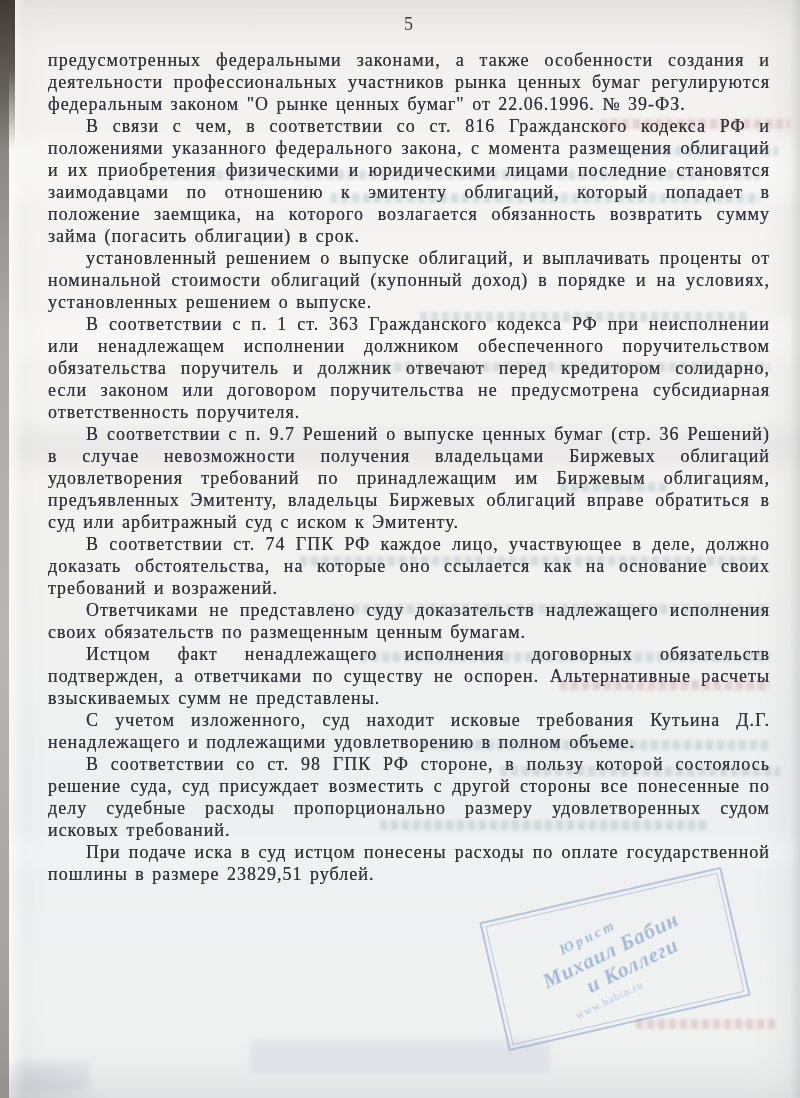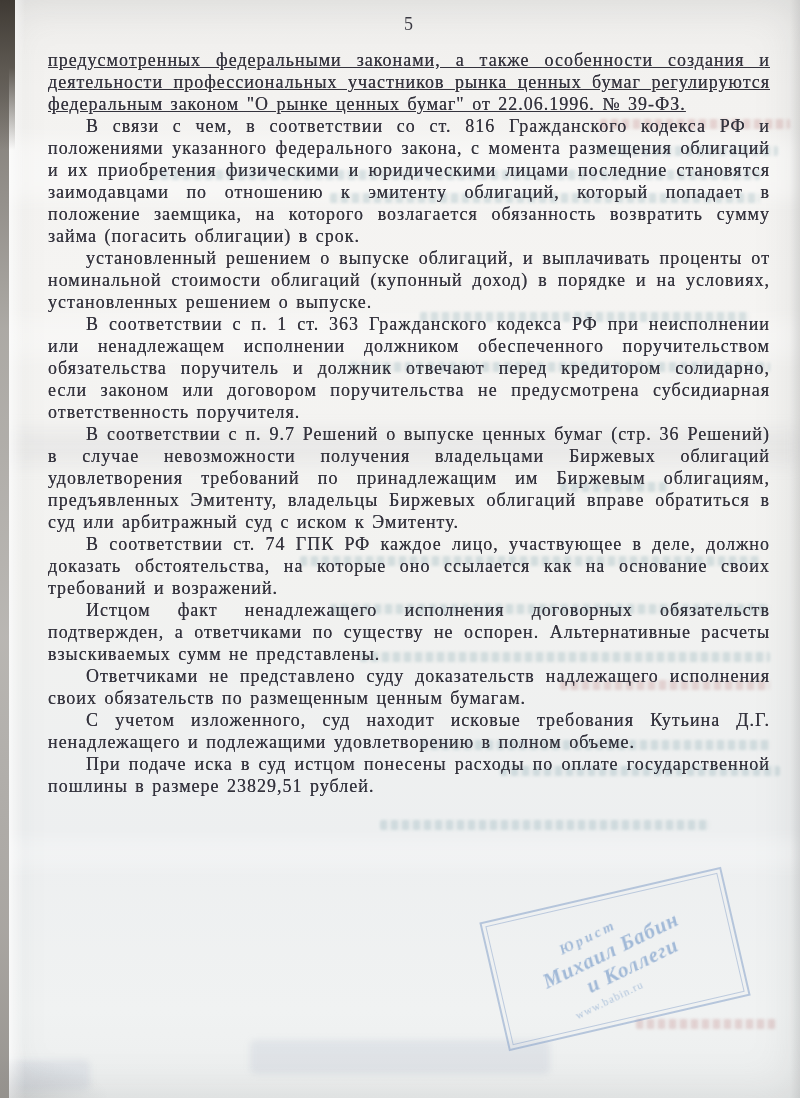--- a/index.html
+++ b/index.html
@@ -31,21 +31,21 @@
   .smudge-bl{position:absolute;left:0;bottom:0;width:110px;height:40px;z-index:3;
     background:radial-gradient(ellipse at 10% 100%,rgba(120,122,126,.22),rgba(120,122,126,0) 70%);}
 
   
   .content{position:absolute;left:48px;right:30px;top:14px;z-index:2;}
   .page-number{text-align:center;font-size:18px;color:#3a3942;margin:0 0 14px 0;letter-spacing:1px;}
   .body-text{color:#34333d;font-size:18px;line-height:22px;text-align:justify;
     letter-spacing:1px;word-spacing:2px;
     text-shadow:0 0 .5px rgba(46,45,58,.85);}
   .body-text p{margin:0;text-indent:38px;}
-  .body-text p.no-indent{text-indent:0;text-decoration:underline;}
+  .body-text p.no-indent{text-indent:0;}
 
   
   .stamp{position:absolute;left:491px;top:893px;width:244px;height:128px;z-index:1;
     transform:rotate(-13deg);
     border:2px solid rgba(124,154,198,.50);
     filter:blur(.4px);}
   .stamp::before{content:"";position:absolute;inset:3px;border:1.5px solid rgba(124,154,198,.45);}
   .stamp-text{position:absolute;inset:0;display:flex;flex-direction:column;align-items:center;justify-content:center;
     transform:rotate(-13deg);color:#93afd3;opacity:.85;}
   .stamp-title{font-size:14px;font-style:italic;font-weight:bold;letter-spacing:3px;margin-left:-30px;}
@@ -100,23 +100,24 @@
   <div class="content">
     <div class="page-number">5</div>
     <div class="body-text">
 
     <p class="para no-indent">предусмотренных федеральными законами, а также особенности создания и деятельности профессиональных участников рынка ценных бумаг регулируются федеральным законом "О рынке ценных бумаг" от 22.06.1996. № 39-ФЗ.</p>
         <p class="para">В связи с чем, в соответствии со ст. 816 Гражданского кодекса РФ и положениями указанного федерального закона, с момента размещения облигаций и их приобретения физическими и юридическими лицами последние становятся заимодавцами по отношению к эмитенту облигаций, который попадает в положение заемщика, на которого возлагается обязанность возвратить сумму займа (погасить облигации) в срок.</p>
         <p class="para">установленный решением о выпуске облигаций, и выплачивать проценты от номинальной стоимости облигаций (купонный доход) в порядке и на условиях, установленных решением о выпуске.</p>
         <p class="para">В соответствии с п. 1 ст. 363 Гражданского кодекса РФ при неисполнении или ненадлежащем исполнении должником обеспеченного поручительством обязательства поручитель и должник отвечают перед кредитором солидарно, если законом или договором поручительства не предусмотрена субсидиарная ответственность поручителя.</p>
         <p class="para">В соответствии с п. 9.7 Решений о выпуске ценных бумаг (стр. 36 Решений) в случае невозможности получения владельцами Биржевых облигаций удовлетворения требований по принадлежащим им Биржевым облигациям, предъявленных Эмитенту, владельцы Биржевых облигаций вправе обратиться в суд или арбитражный суд с иском к Эмитенту.</p>
         <p class="para">В соответствии ст. 74 ГПК РФ каждое лицо, участвующее в деле, должно доказать обстоятельства, на которые оно ссылается как на основание своих требований и возражений.</p>
+        <p class="para">Ответчиками не представлено суду доказательств надлежащего исполнения своих обязательств по размещенным ценным бумагам.</p>
         <p class="para">Истцом факт ненадлежащего исполнения договорных обязательств подтвержден, а ответчиками по существу не оспорен. Альтернативные расчеты взыскиваемых сумм не представлены.</p>
-        <p class="para">Ответчиками не представлено суду доказательств надлежащего исполнения своих обязательств по размещенным ценным бумагам.</p>
         <p class="para">С учетом изложенного, суд находит исковые требования Кутьина Д.Г. ненадлежащего и подлежащими удовлетворению в полном объеме.</p>
+        <p class="para">В соответствии со ст. 98 ГПК РФ стороне, в пользу которой состоялось решение суда, суд присуждает возместить с другой стороны все понесенные по делу судебные расходы пропорционально размеру удовлетворенных судом исковых требований.</p>
         <p class="para">При подаче иска в суд истцом понесены расходы по оплате государственной пошлины в размере 23829,51 рублей.</p>
       </div>
   </div>
 
   <div class="crease-left"></div>
   <div class="edge-left"></div>
   <div class="corner-tl"></div>
   <div class="edge-right"></div>
   <div class="smudge-bl"></div>
 

